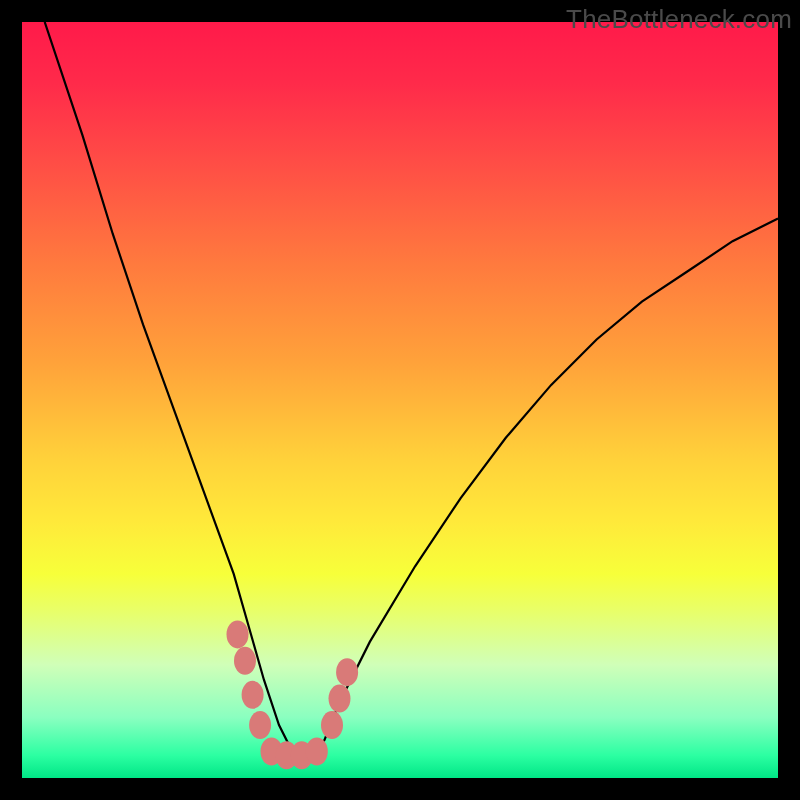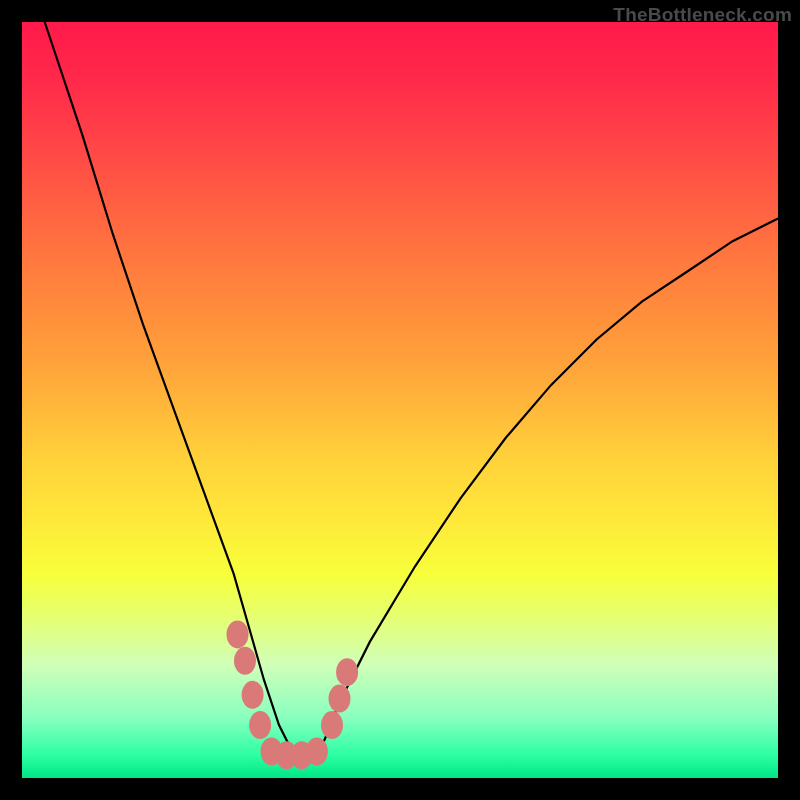--- a/index.html
+++ b/index.html
@@ -31,22 +31,22 @@
       #8affc0 92%,
       #2cffa2 97%,
       #00e686 100%
     );
   }
   .watermark {
     position: absolute;
     top: 4px;
     right: 8px;
     color: #4a4a4a;
-    font-size: 19px;
-    font-weight: 700;
+    font-size: 26px;
+    font-weight: 400;
     letter-spacing: 0.2px;
     z-index: 10;
   }
   svg.curve {
     position: absolute;
     left: 0;
     top: 0;
     width: 756px;
     height: 756px;
     z-index: 3;

